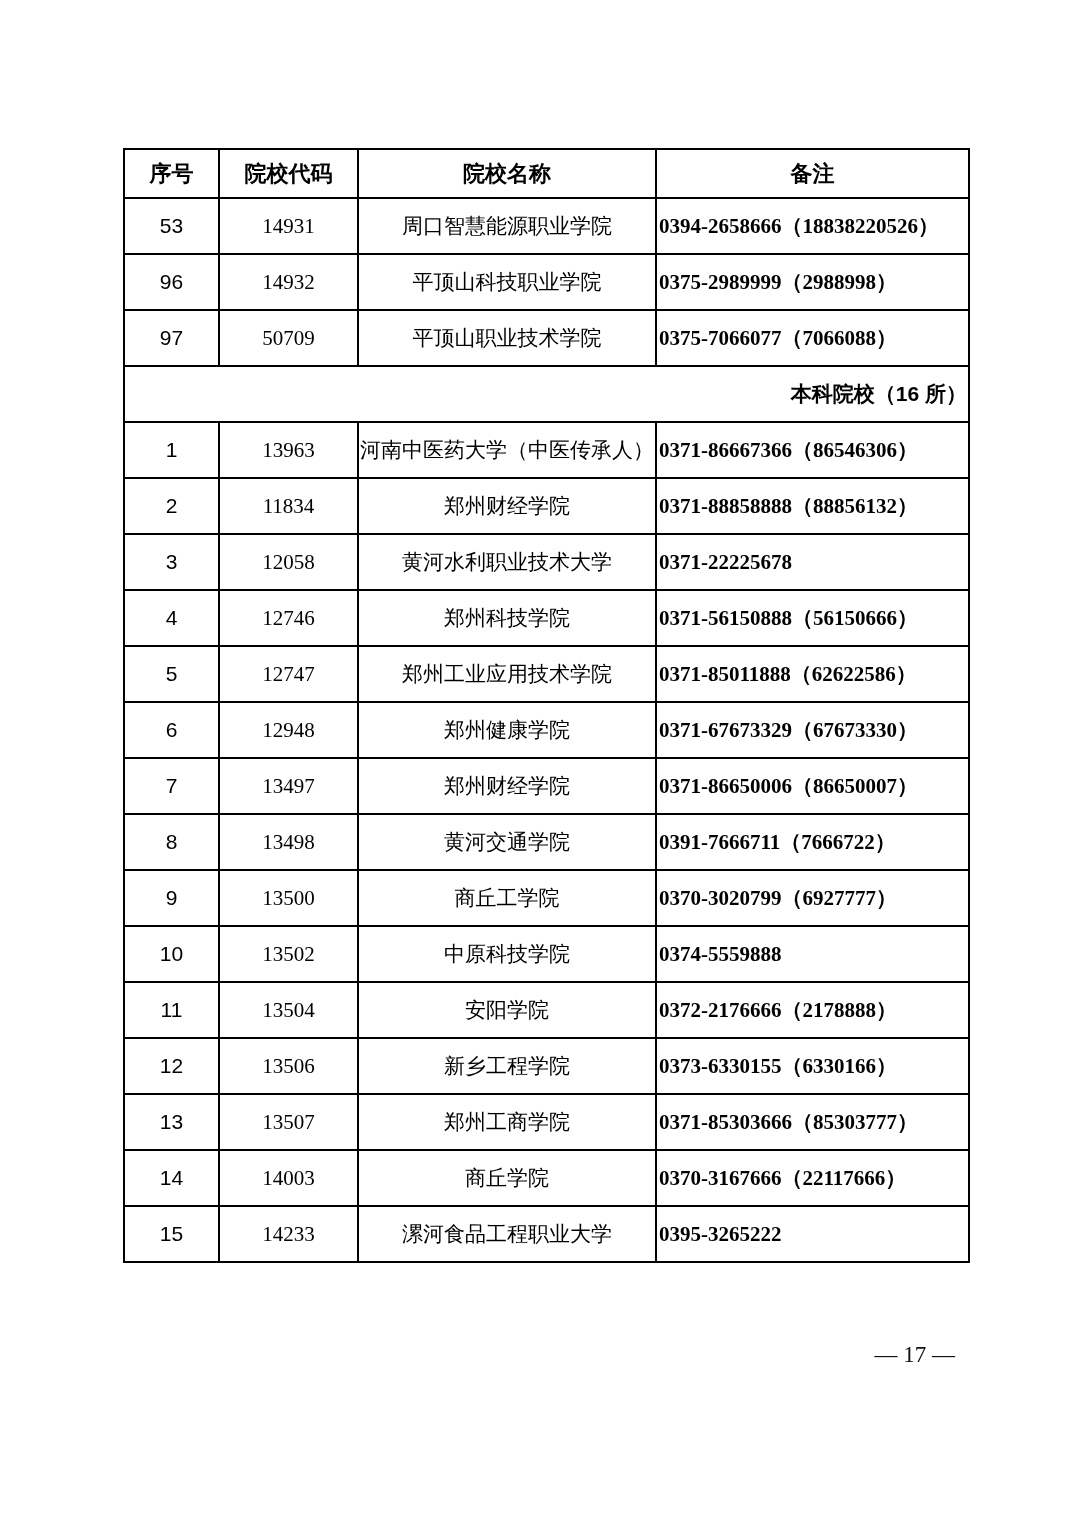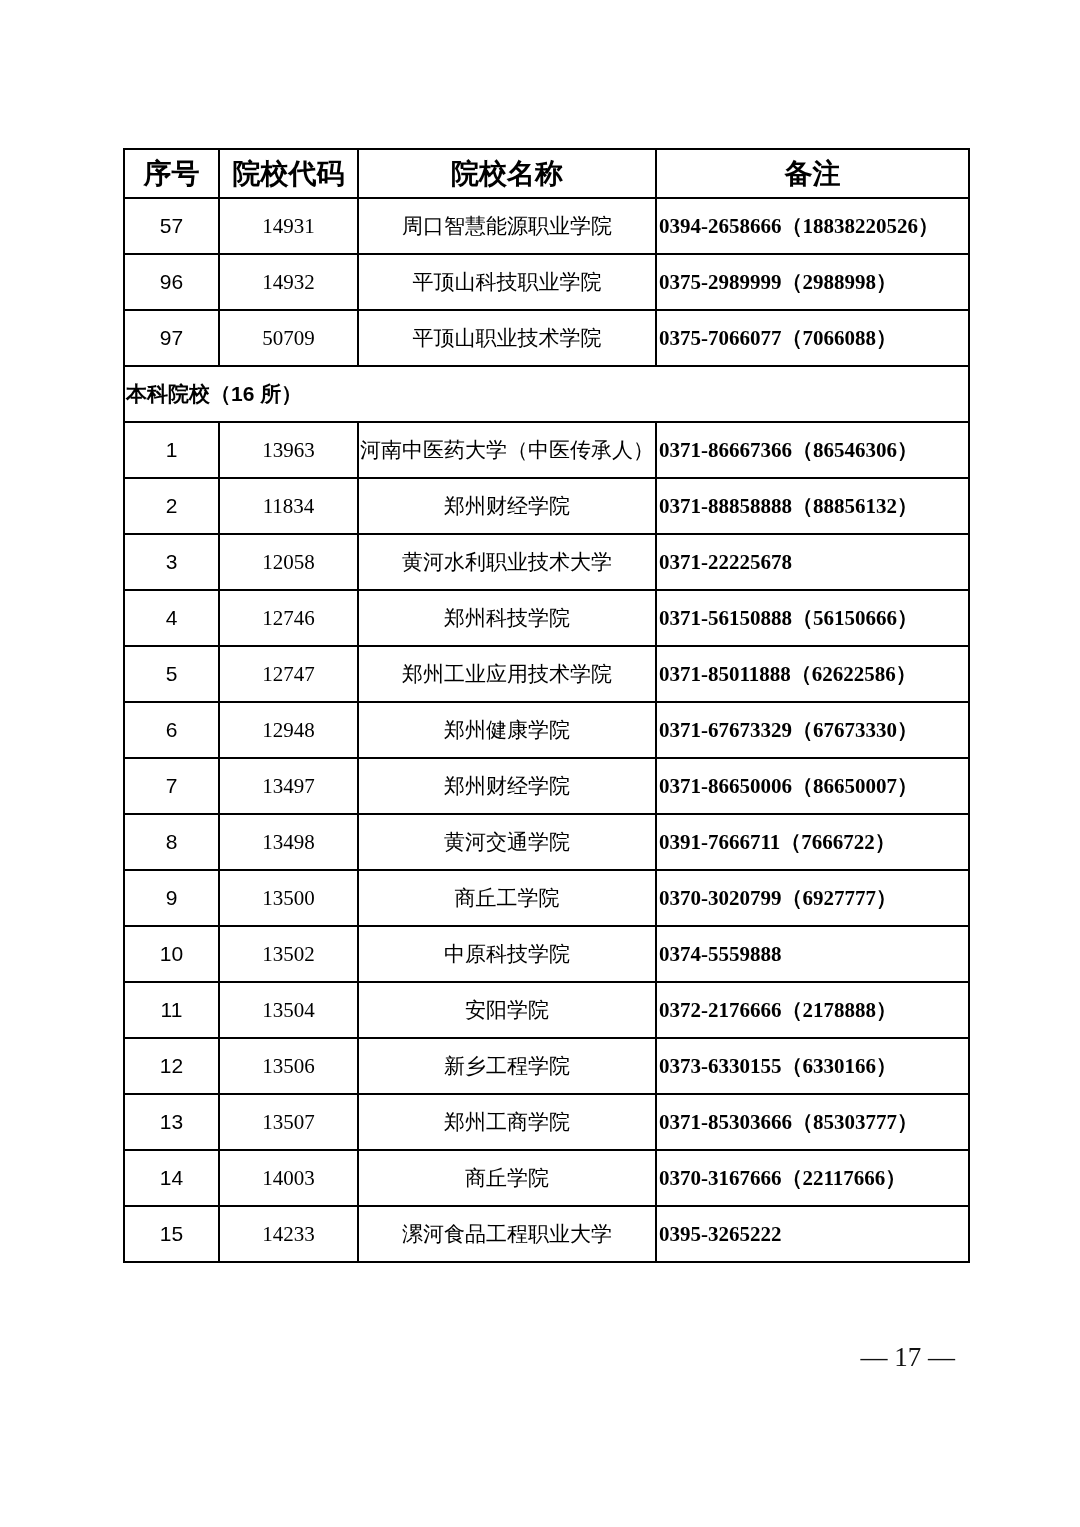--- a/index.html
+++ b/index.html
@@ -35,21 +35,21 @@
   table.roster th,
   table.roster td {
     border: 2px solid #000000;
     vertical-align: middle;
     overflow: hidden;
     white-space: nowrap;
   }
   table.roster th {
     font-family: "Liberation Sans", "DejaVu Sans", sans-serif;
     font-weight: bold;
-    font-size: 28px;
+    font-size: 22px;
     height: 45px;
     text-align: center;
   }
   table.roster td {
     height: 52px;
     font-size: 21px;
   }
   td.c-no {
     text-align: center;
     font-family: "Liberation Sans", "DejaVu Sans", sans-serif;
@@ -65,34 +65,34 @@
     font-family: "Liberation Serif", "DejaVu Serif", serif;
     margin-top: 20px;
   }
   td.c-remark {
     text-align: left;
     padding-left: 2px;
     font-family: "Liberation Serif", "DejaVu Serif", serif;
     font-weight: bold;
   }
   td.c-section {
-    text-align: left;
+    text-align: right;
     font-family: "Liberation Sans", "DejaVu Sans", sans-serif;
     font-weight: bold;
     font-size: 22px;
     height: 42px;
   }
   .page-number {
     position: absolute;
     top: 1342px;
     left: 0;
     width: 955px;
     text-align: right;
     font-family: "Liberation Serif", "DejaVu Serif", serif;
-    font-size: 27px;
+    font-size: 23px;
     color: #111111;
   }
 </style>
 </head>
 <body>
 
 <div class="sheet">
 
   <table class="roster">
     <colgroup>
@@ -103,21 +103,21 @@
     </colgroup>
     <tbody>
       <tr>
         <th>序号</th>
         <th>院校代码</th>
         <th>院校名称</th>
         <th>备注</th>
       </tr>
 
       <tr>
-        <td class="c-no">57</td>
+        <td class="c-no">53</td>
         <td class="c-code">14931</td>
         <td class="c-name">周口智慧能源职业学院</td>
         <td class="c-remark">0394-2658666（18838220526）</td>
       </tr>
       <tr>
         <td class="c-no">96</td>
         <td class="c-code">14932</td>
         <td class="c-name">平顶山科技职业学院</td>
         <td class="c-remark">0375-2989999（2988998）</td>
       </tr>

